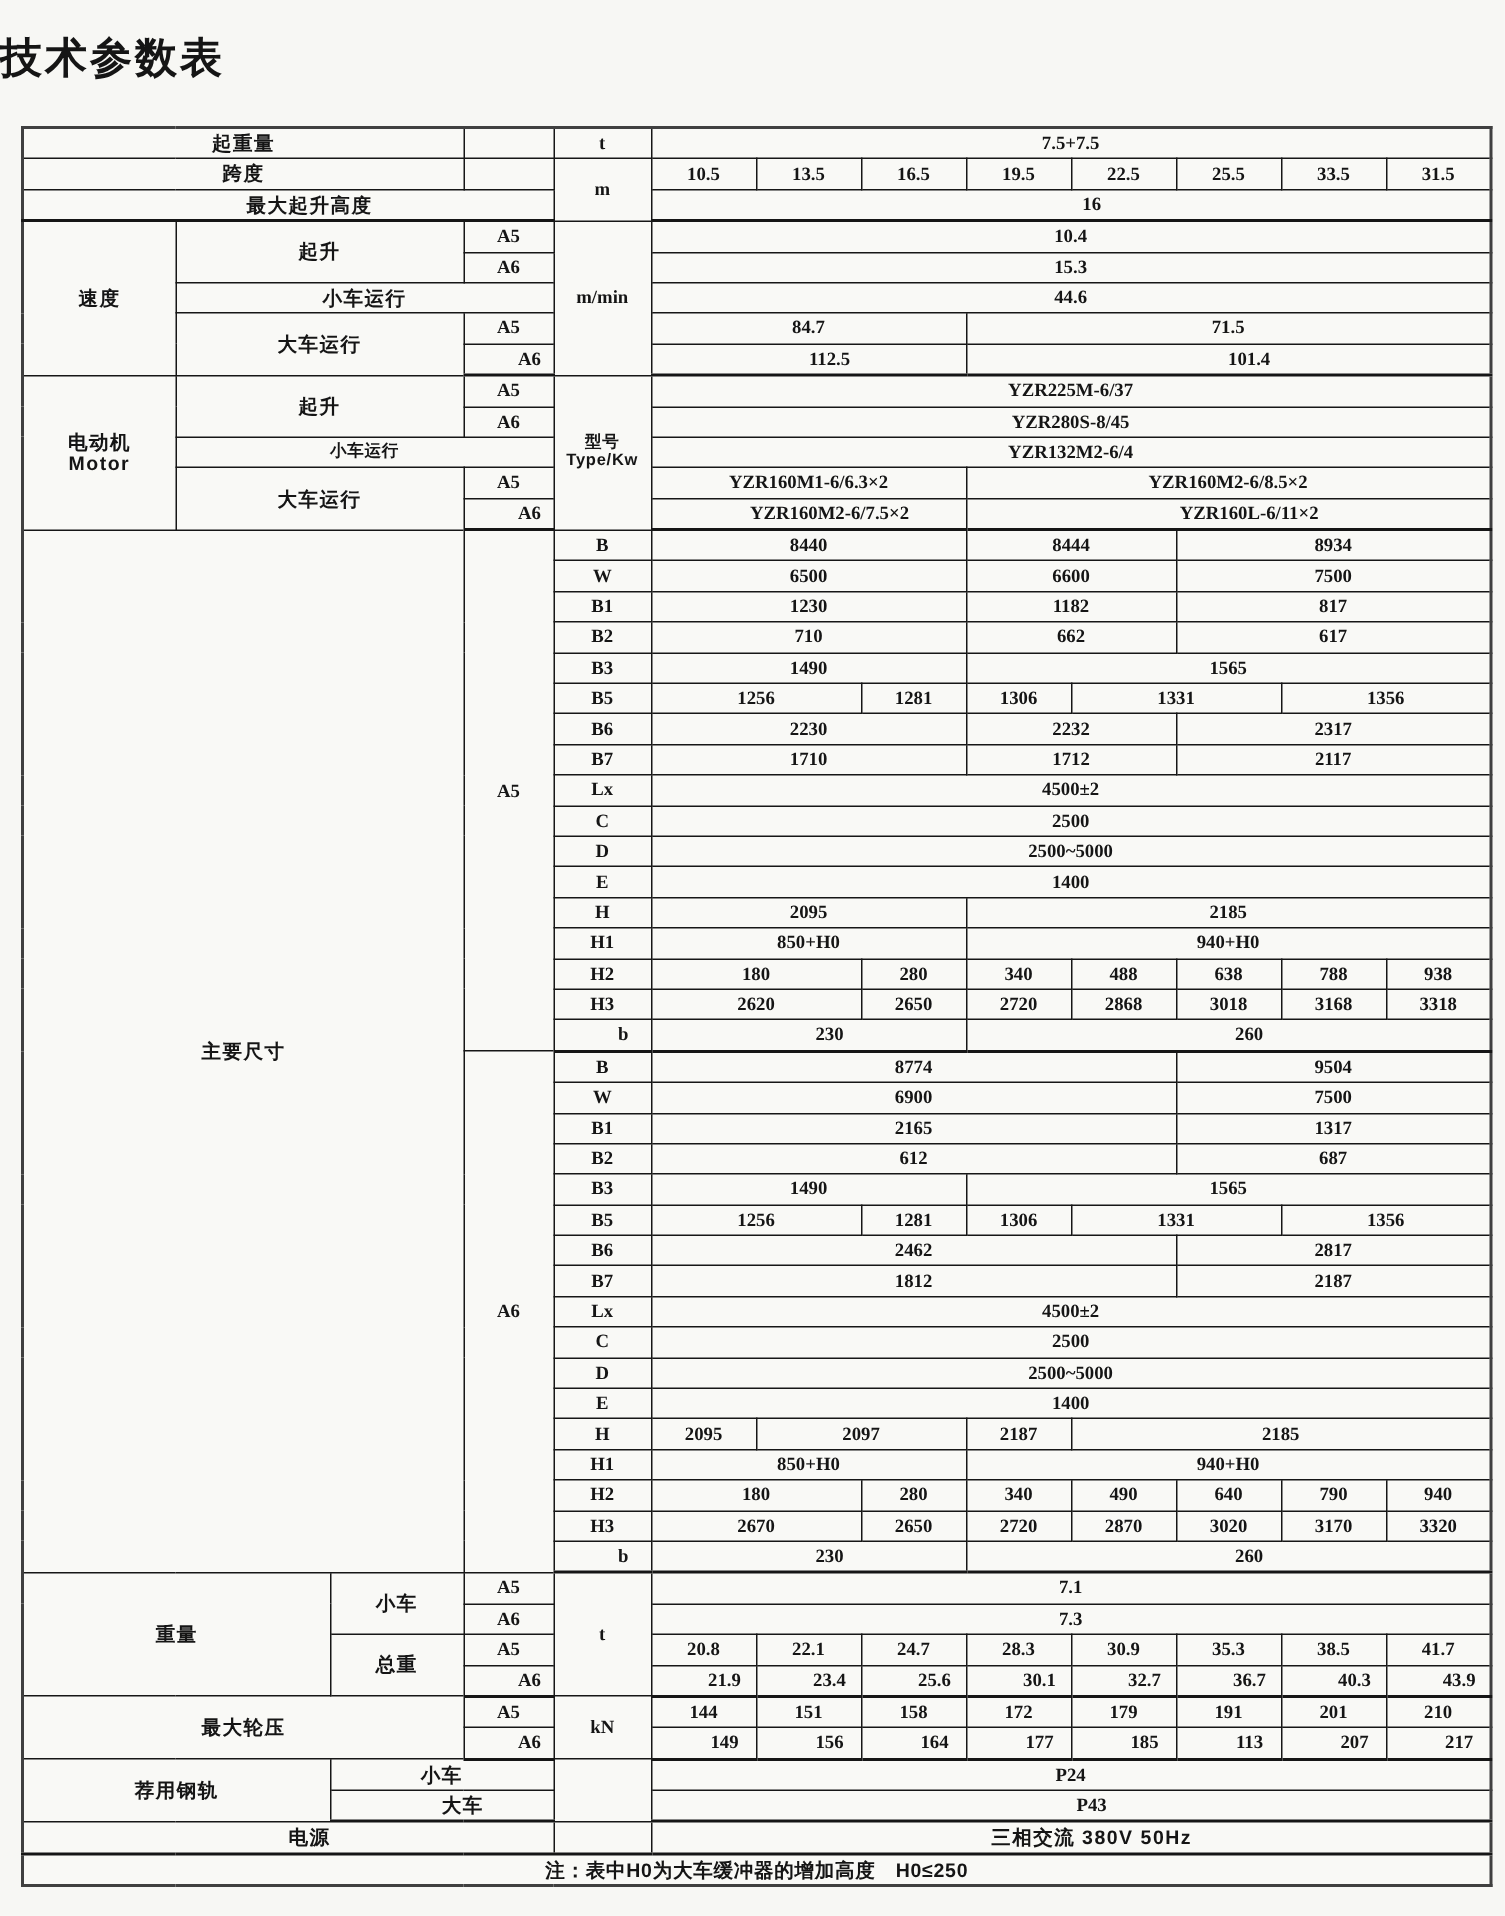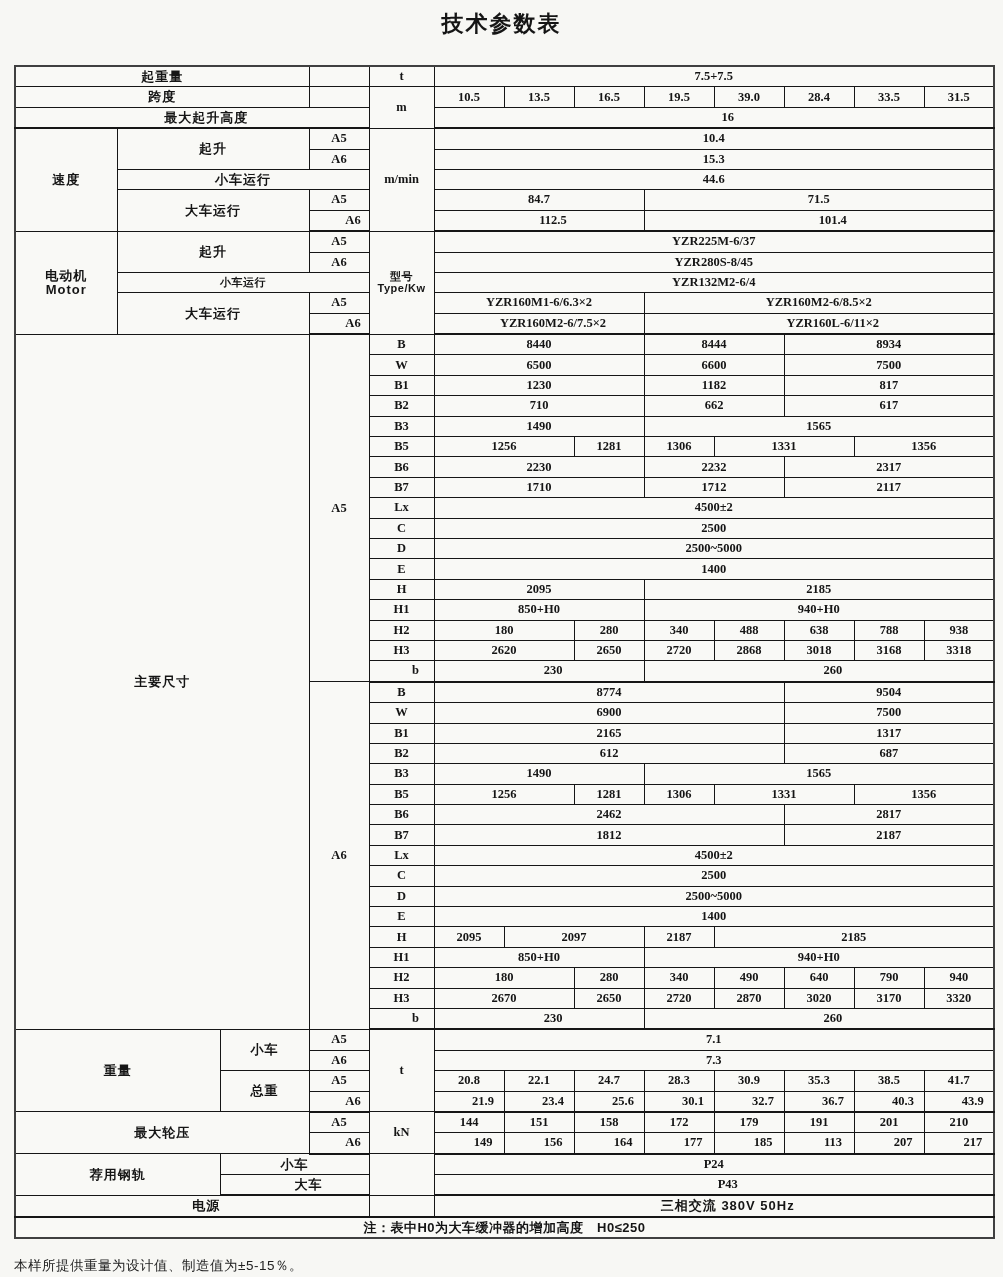--- a/index.html
+++ b/index.html
@@ -4,23 +4,22 @@
 <style>
   html,body { margin:0; padding:0; }
   body {
     width:1003px; height:1277px;
     background:#f7f7f4;
     color:#151515;
     font-family:"Liberation Sans", sans-serif;
     overflow:hidden;
   }
   .title {
-    text-align:center;
-    padding-top:9px;
-    font-size:22px;
+    padding-top:20px;
+    font-size:28px;
     font-weight:bold;
     letter-spacing:2px;
   }
   table.spec {
     border-collapse:collapse;
     table-layout:fixed;
     margin:26px 0 0 14px;
     width:979px;
     border:2px solid #404040;
     background:#f9f9f6;
@@ -83,22 +82,22 @@
         <td colspan="8">7.5+7.5</td>
       </tr>
       <tr>
         <td colspan="3" class="lbl">跨度</td>
         <td></td>
         <td rowspan="2">m</td>
         <td>10.5</td>
         <td>13.5</td>
         <td>16.5</td>
         <td>19.5</td>
-        <td>39.0</td>
-        <td>28.4</td>
+        <td>22.5</td>
+        <td>25.5</td>
         <td>33.5</td>
         <td>31.5</td>
       </tr>
       <tr class="tb">
         <td colspan="4" class="lbl">最大起升高度</td>
         <td colspan="8">16</td>
       </tr>
       <tr>
         <td rowspan="5" class="lbl">速度</td>
         <td colspan="2" rowspan="2" class="lbl">起升</td>

